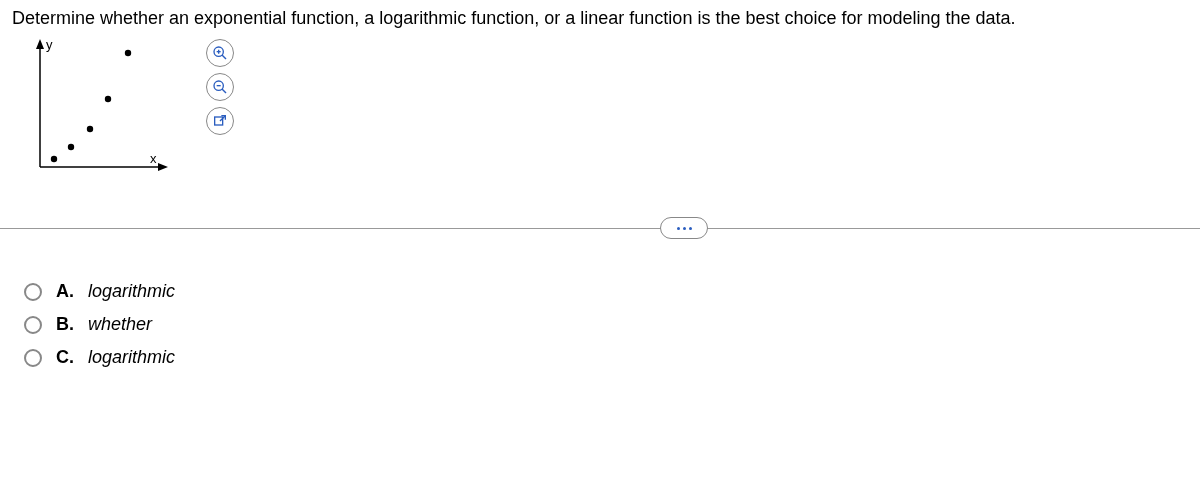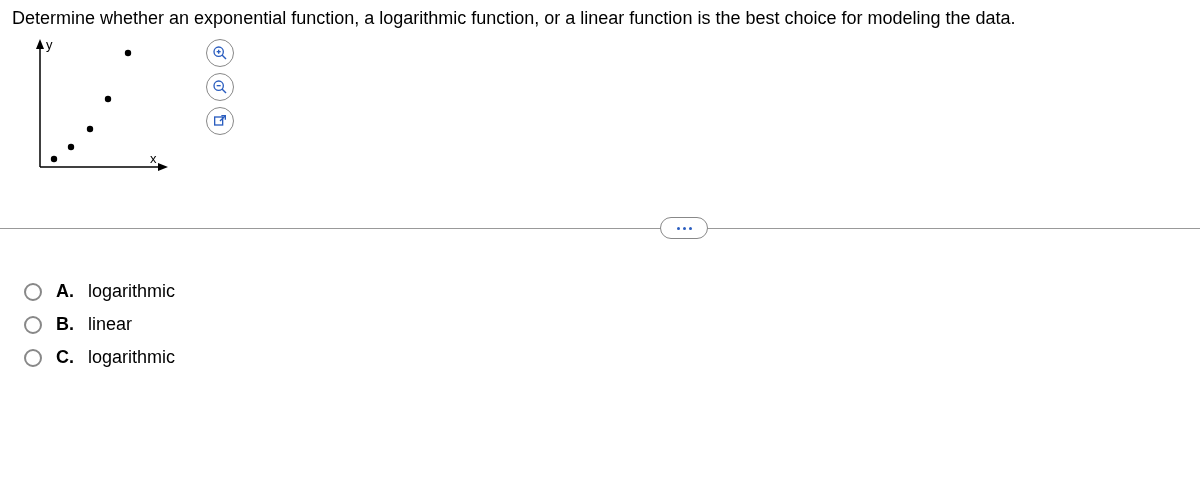--- a/index.html
+++ b/index.html
@@ -111,20 +111,21 @@
       margin-right: 14px;
       flex-shrink: 0;
     }
     .option-letter {
       font-weight: bold;
       margin-right: 12px;
       min-width: 20px;
     }
     .option-text {
       font-size: 18px;
+      font-style: italic;
     }
   </style>
 </head>
 <body>
 
 <div class="question-text">Determine whether an exponential function, a logarithmic function, or a linear function is the best choice for modeling the data.</div>
 
 <div class="graph-area">
   <div class="graph-svg-container">
     <svg width="140" height="140" viewBox="0 0 140 140">
@@ -185,20 +186,20 @@
 
 <div class="options">
   <div class="option-row">
     <div class="radio"></div>
     <span class="option-letter">A.</span>
     <span class="option-text">logarithmic</span>
   </div>
   <div class="option-row">
     <div class="radio"></div>
     <span class="option-letter">B.</span>
-    <span class="option-text">linear</span>
+    <span class="option-text">whether</span>
   </div>
   <div class="option-row">
     <div class="radio"></div>
     <span class="option-letter">C.</span>
     <span class="option-text">logarithmic</span>
   </div>
 </div>
 
 </body></html>

